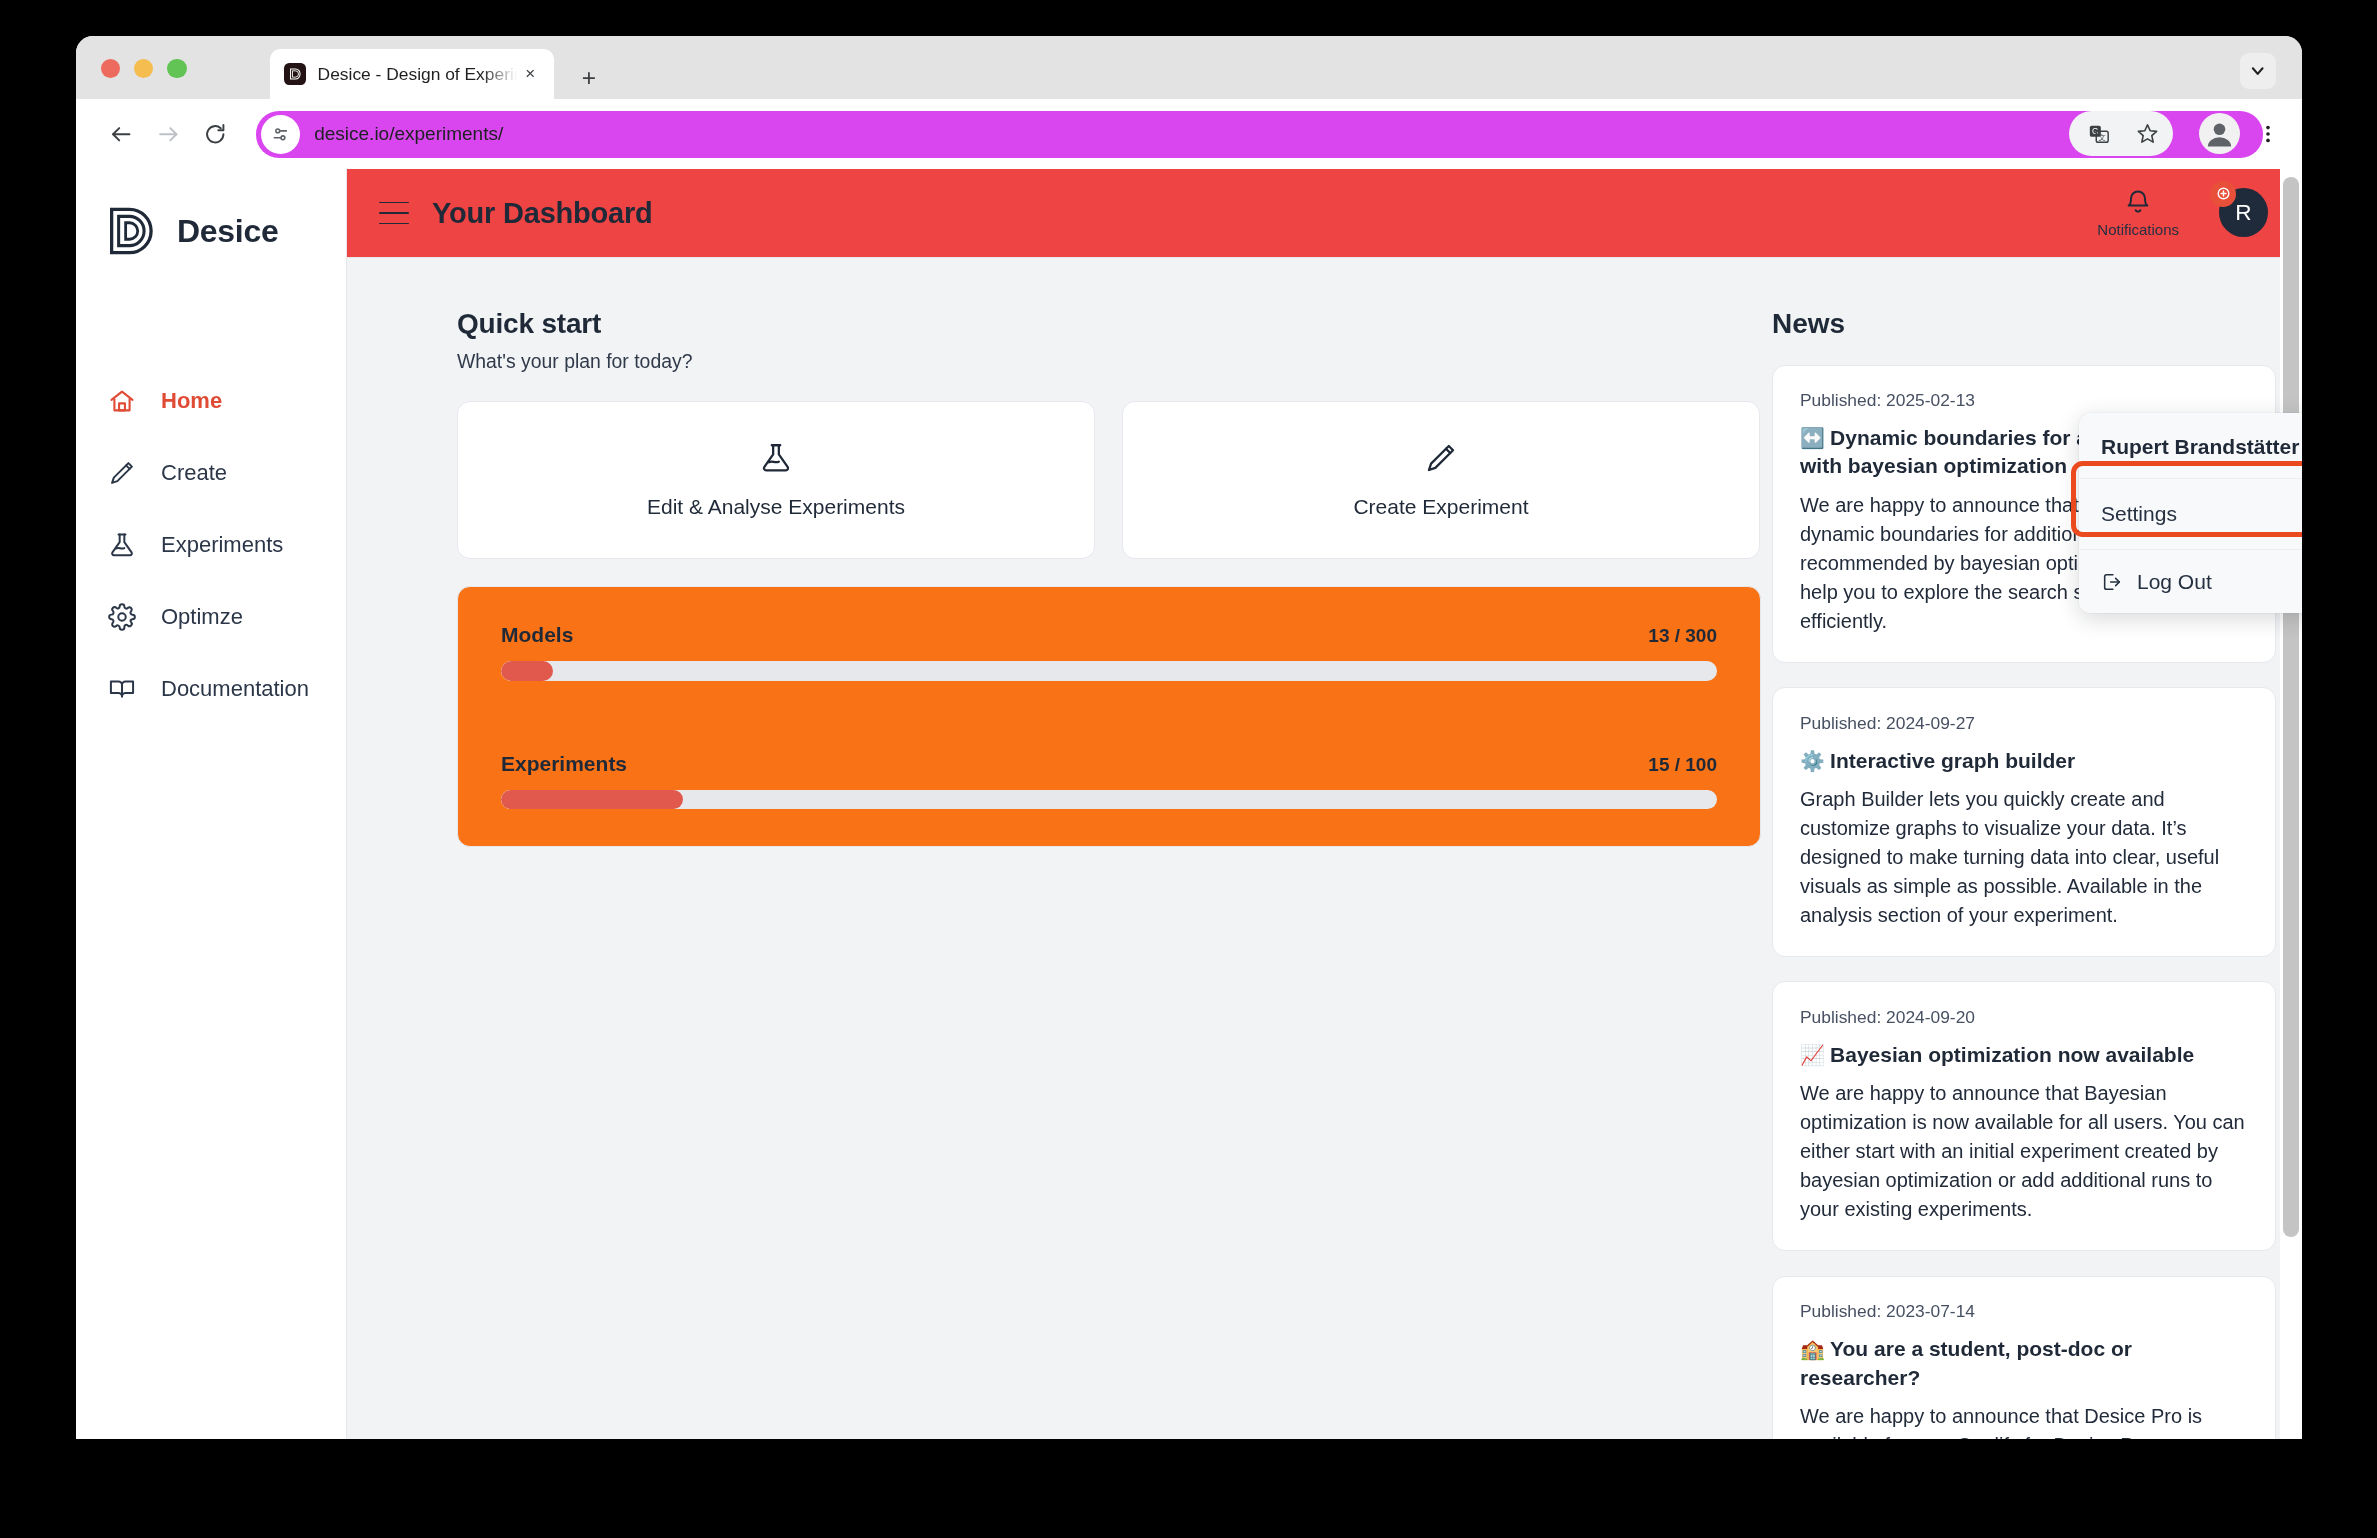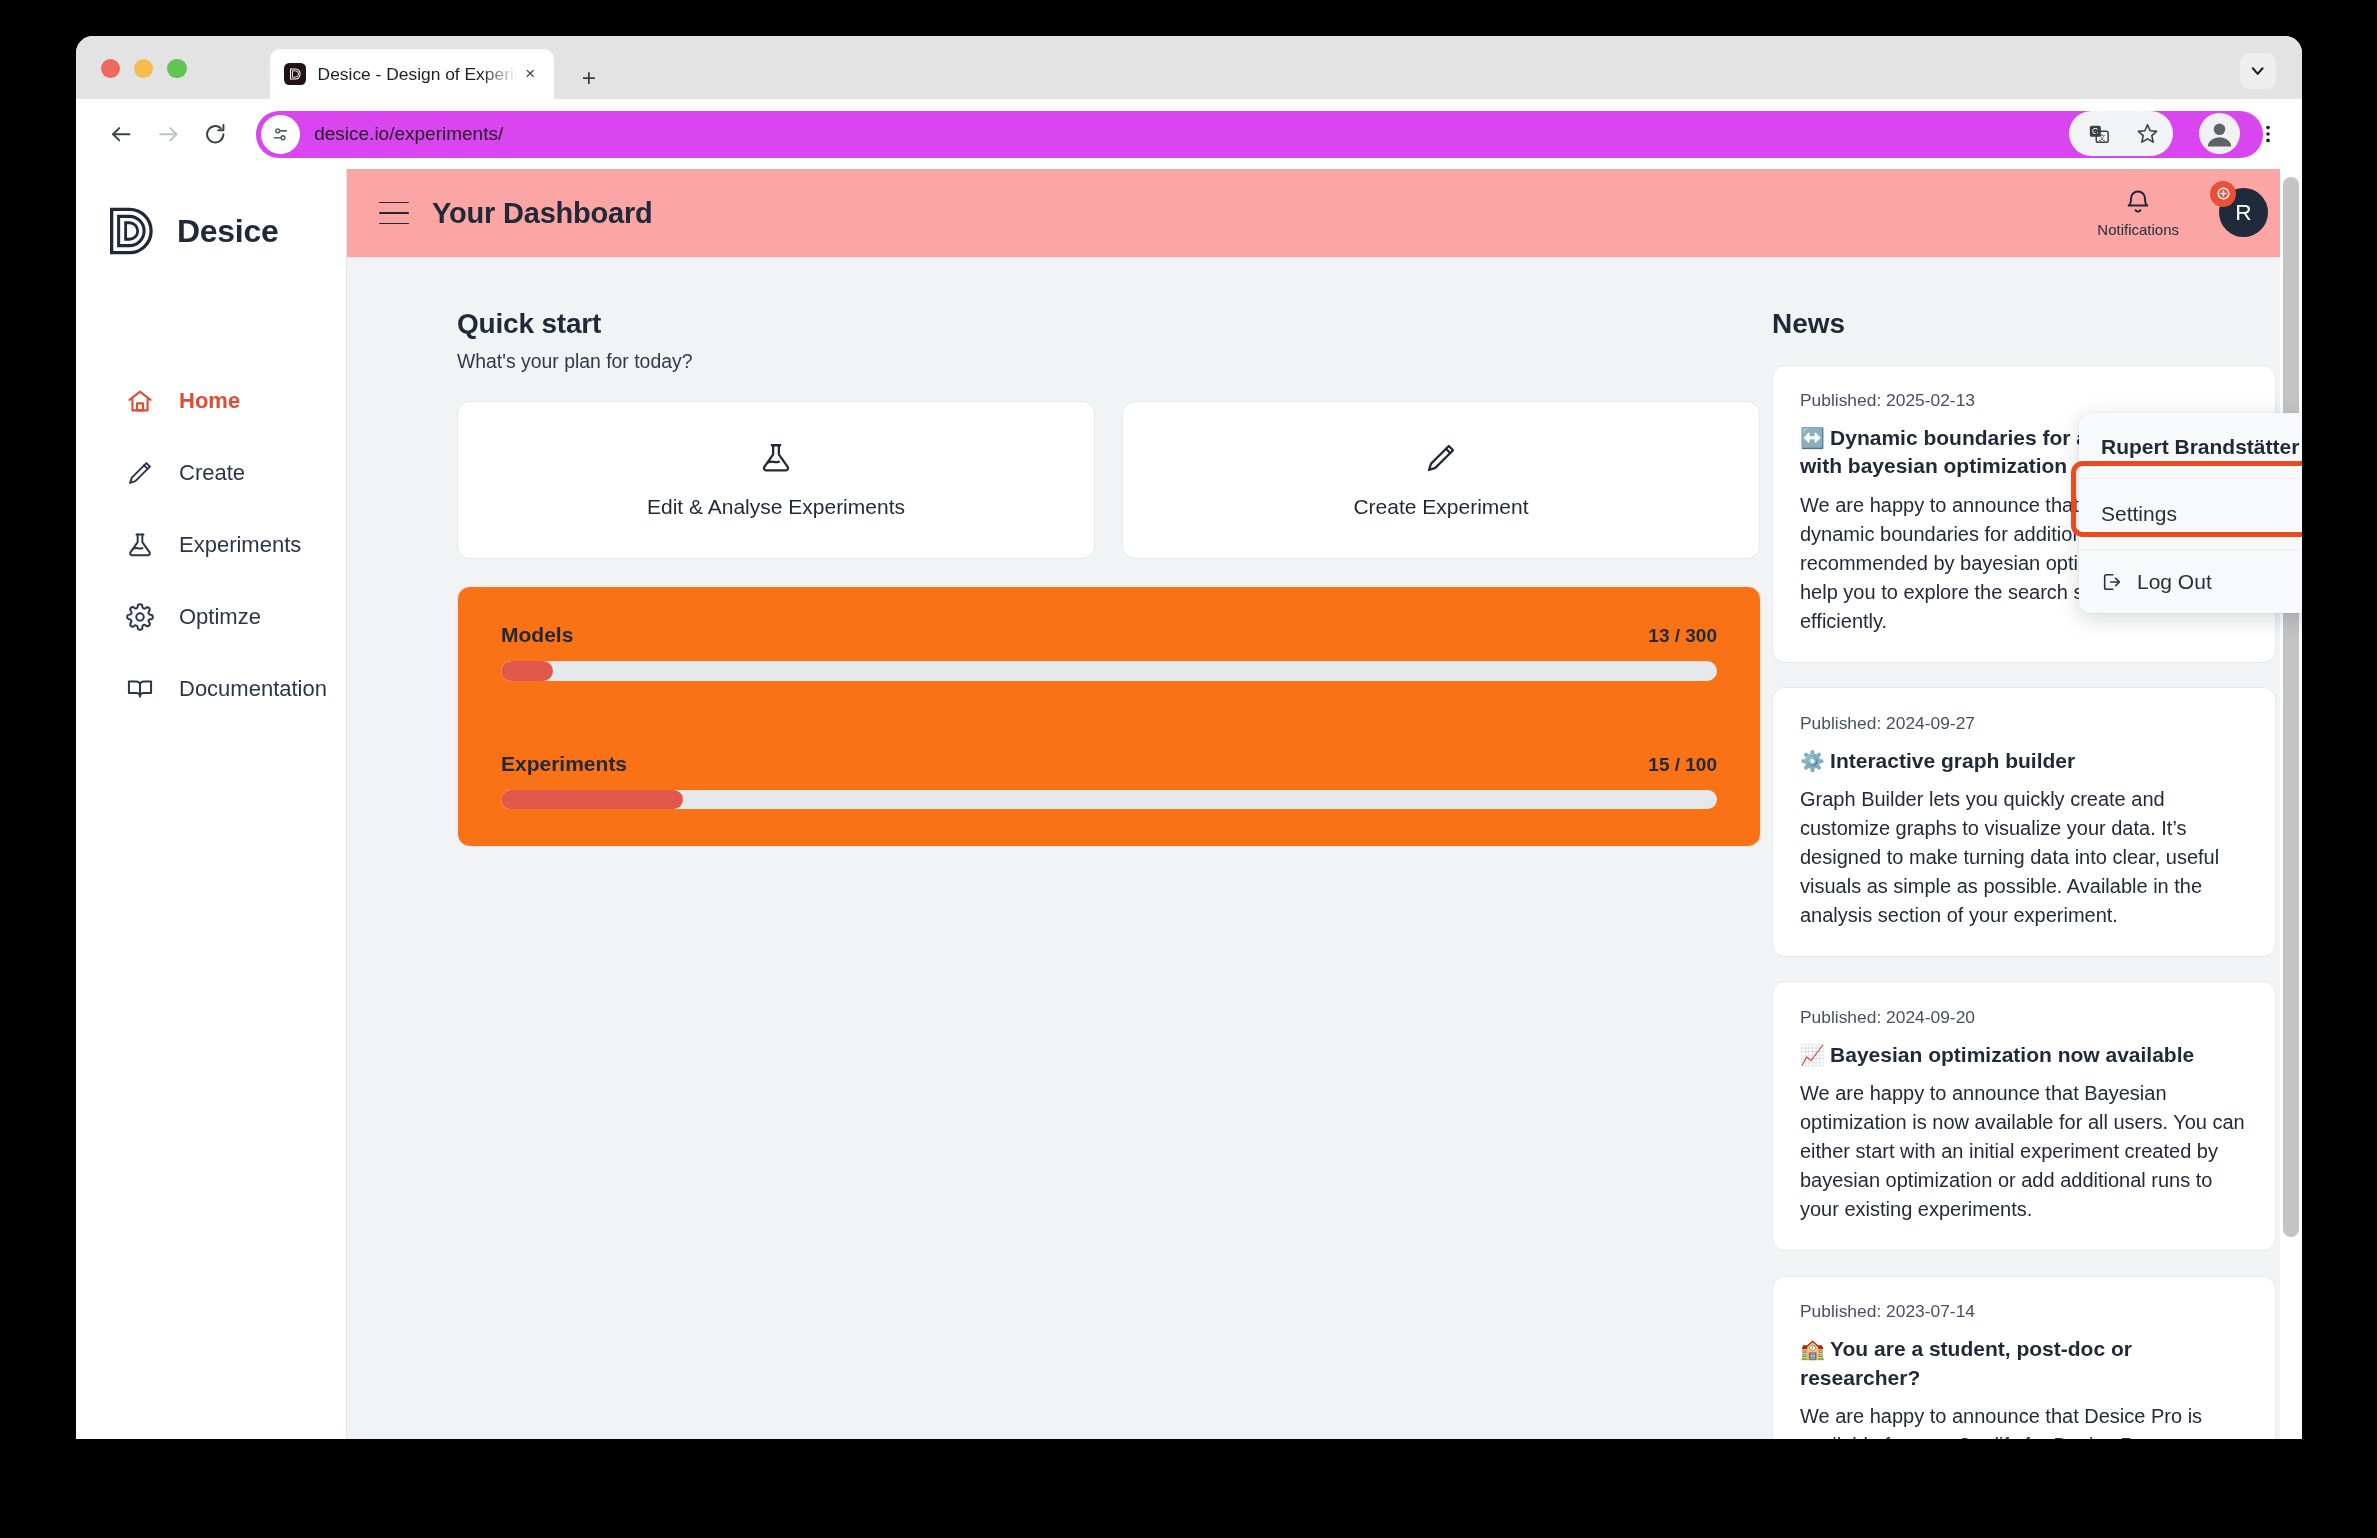--- a/index.html
+++ b/index.html
@@ -155,40 +155,40 @@
     margin-left: 17px;
     font-size: 32px; font-weight: 700; color: #1f2937;
     letter-spacing: -0.3px;
   }
   .nav {
     margin-top: 115px;
   }
   .nav-item {
     display: flex; align-items: center;
     height: 54px;
-    padding-left: 49px;
+    padding-left: 31px;
     color: #2b3648;
   }
   .nav-item .ico {
     width: 36px; height: 32px; flex: 0 0 auto;
     display: flex; align-items: center; justify-content: flex-start;
   }
   .nav-item .lbl {
     margin-left: 18px;
     font-size: 22px;
   }
   .nav-item.active { color: #e04b35; }
   .nav-item.active .lbl { font-weight: 700; }
   .nav-item:not(:first-child) { margin-top: 18px; }
 
   
   .app-header {
     position: absolute; left: 271px; top: 0; right: 0;
     height: 89px;
-    background: #fca5a5;
+    background: #ef4444;
     border-bottom: 0.6px solid #e4e6ea;
     display: flex; align-items: center;
   }
   .hamburger {
     margin-left: 32px;
     width: 30px; height: 23px;
     display: flex; flex-direction: column; justify-content: space-between;
   }
   .hamburger span { display: block; height: 1.9px; background: #1f2937; border-radius: 1.3px; }
   .page-title {

